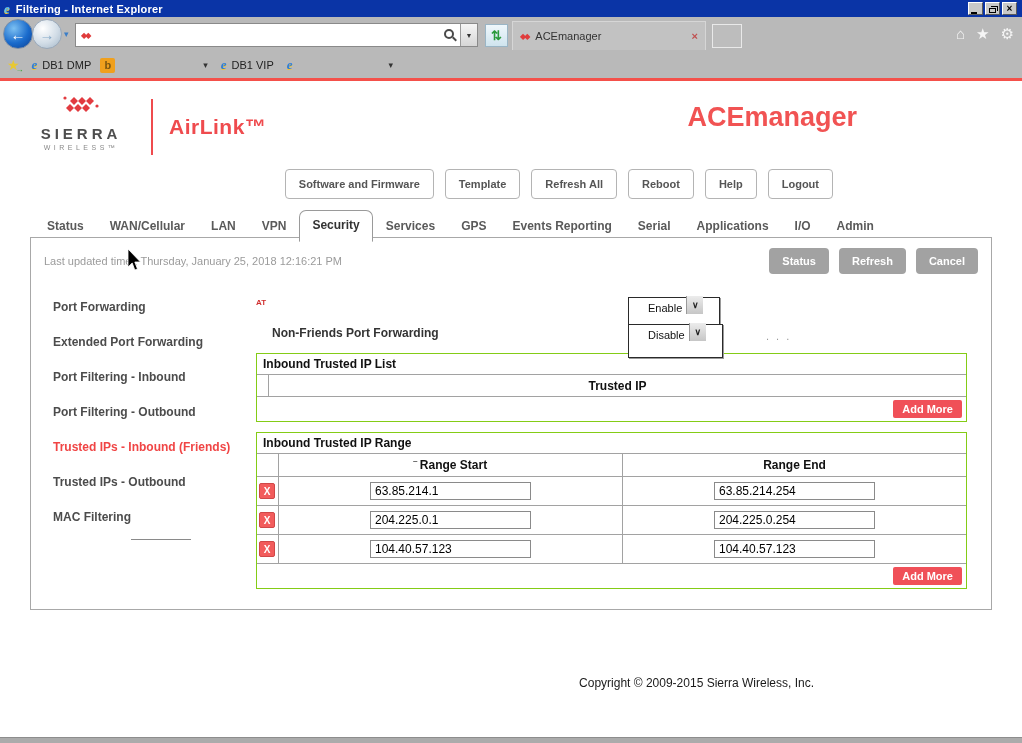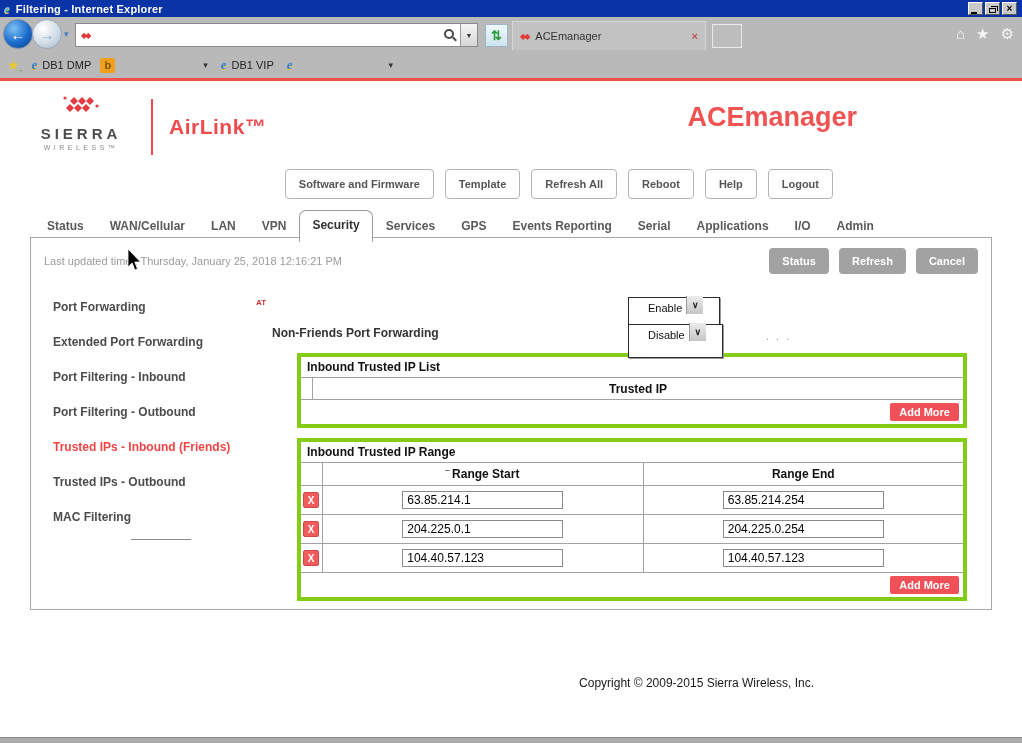--- a/index.html
+++ b/index.html
@@ -116,21 +116,21 @@
   .field-row { height:27px; position:relative; font-size:12px; padding-left:16px; }
   .field-label { font-weight:bold; color:#333; }
   .at-sup { position:absolute; left:0; top:-1px; color:#d03030; font-size:8px; font-weight:bold; }
   .fake-select { position:absolute; left:372px; top:-2px; display:inline-flex; height:20px;
     border:1px solid #2a2a2a; background:#fff; box-shadow:1px 1px 0 #9a9a9a; align-items:flex-end; padding:16px; font-family:inherit; }
   .select-value { font-size:11px; color:#111; padding:3px 4px 0 3px; min-width:38px; text-align:left; }
   .select-arrow { width:17px; background:linear-gradient(#ececec,#c6c6c6); border-left:1px solid #9a9a9a;
     font-size:9px; line-height:18px; text-align:center; color:#222; font-weight:bold; }
   .dots { position:absolute; left:510px; top:4px; color:#999; font-size:11px; letter-spacing:2px; }
 
-  .data-table { border:4px solid #84cc16;margin-left:41px; }
+  .data-table { border:1px solid #84cc16; }
   .t1 { margin-top:0; }
   .t2 { margin-top:10px; }
   .table-title { height:21px; line-height:21px; font-size:12px; font-weight:bold;
     color:#111; padding-left:6px; border-bottom:1px solid #a2a2a2; }
   .t1-header { display:flex; height:22px; border-bottom:1px solid #a2a2a2; }
   .t1-col0 { width:12px; border-right:1px solid #a2a2a2; }
   .t1-colmain { flex:1; text-align:center; font-size:12px; font-weight:bold; line-height:22px; color:#111; }
   .table-footer { height:24px; display:flex; justify-content:flex-end; align-items:center; padding-right:4px; }
   .add-more { background:#f05058; color:#fff; font-size:11px; font-weight:bold;
     border:none; border-radius:2px; padding:3px 9px; font-family:inherit; }

